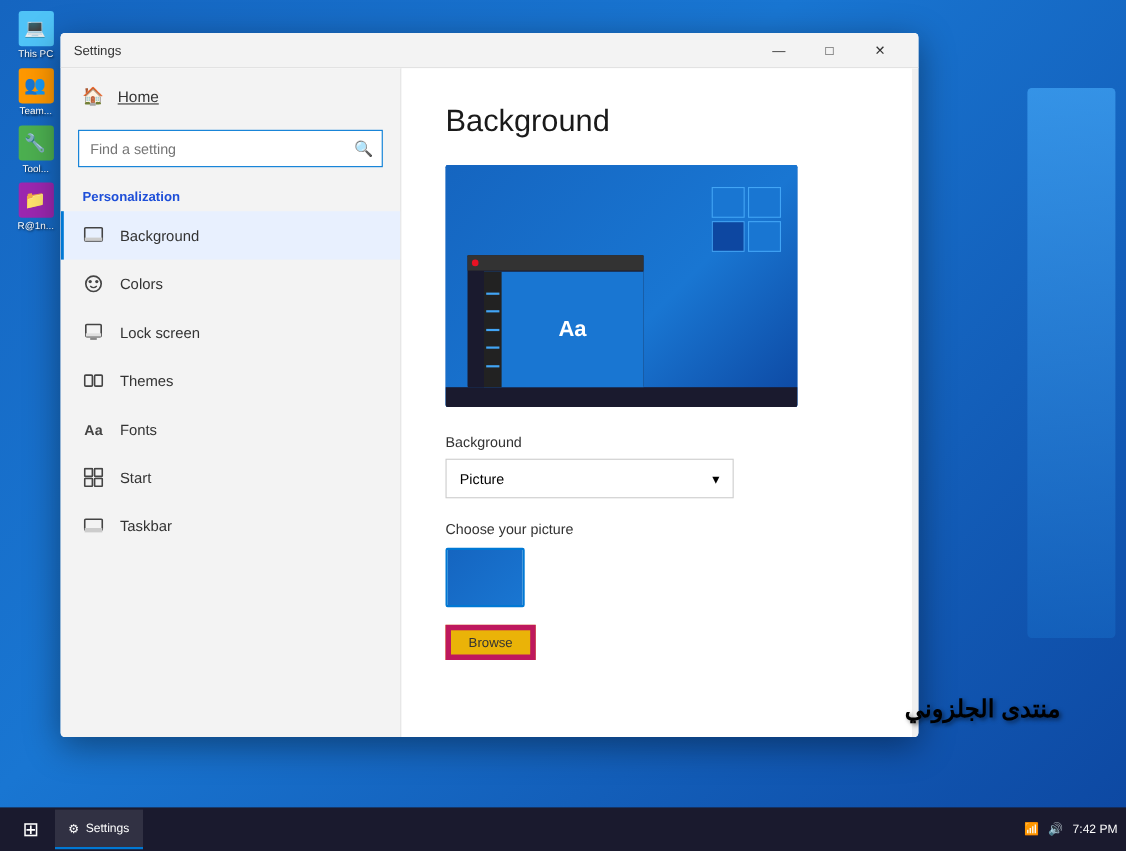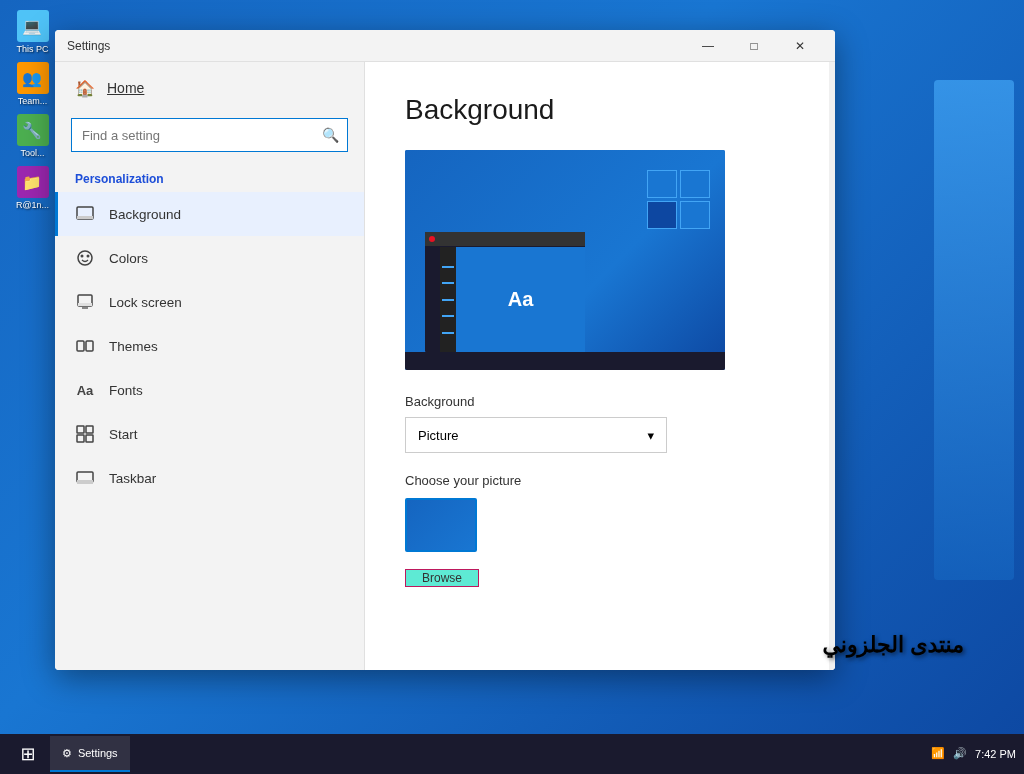--- a/index.html
+++ b/index.html
@@ -364,24 +364,24 @@
     }
     .picture-thumb {
       width: 72px;
       height: 54px;
       background: linear-gradient(135deg, #1565c0, #1976d2);
       border-radius: 2px;
       border: 2px solid #0078d4;
     }
 
     .browse-btn {
-      height: 18px;
+      height: 32px;
       padding: 0 16px;
-      background: #5eead4;
-      border: 1px solid #be185d;
+      background: #eab308;
+      border: 5px solid #be185d;
       font-size: 12px;
       cursor: pointer;
       color: #333;
     }
 
     
     .scrollbar-track {
       position: absolute;
       right: 0;
       top: 0;

